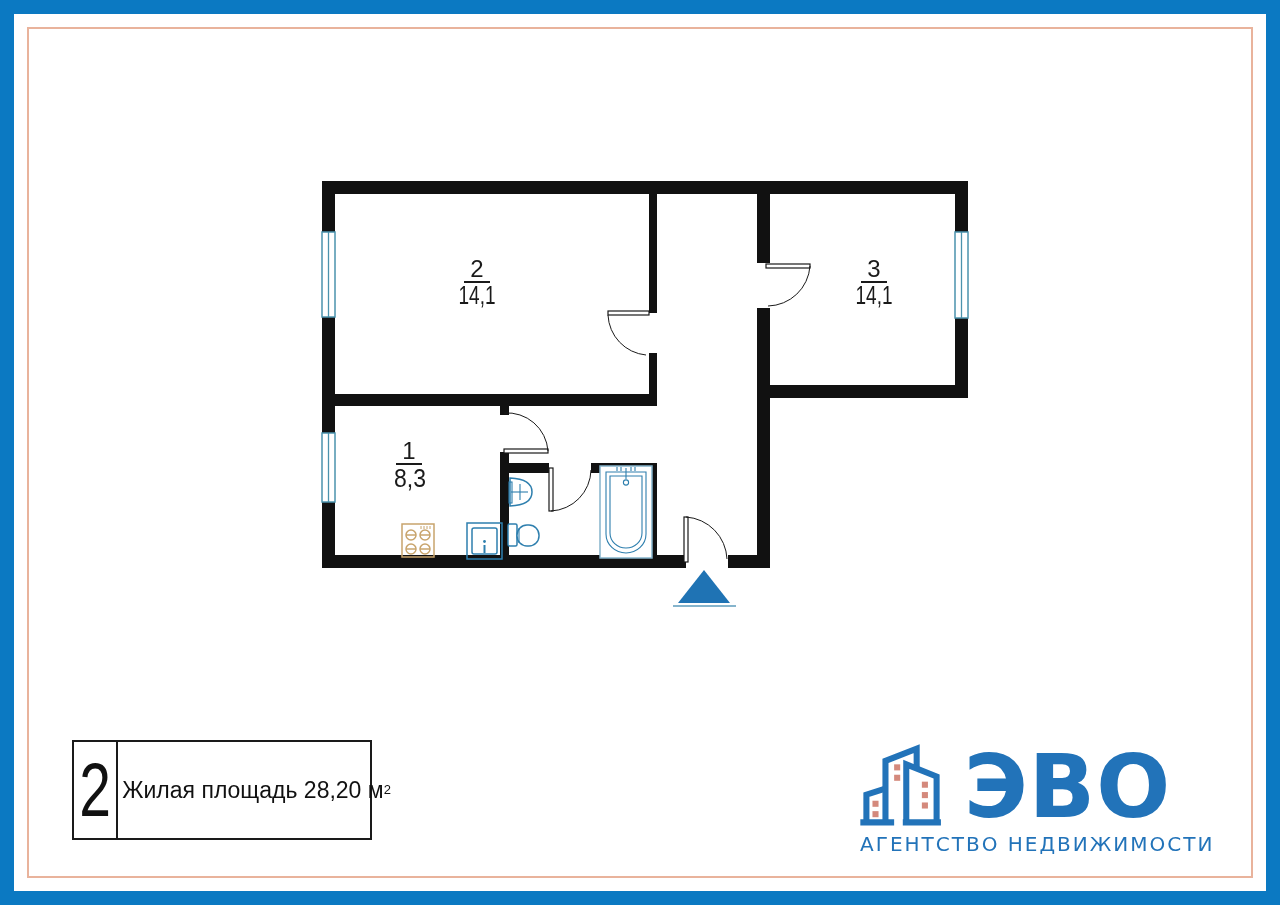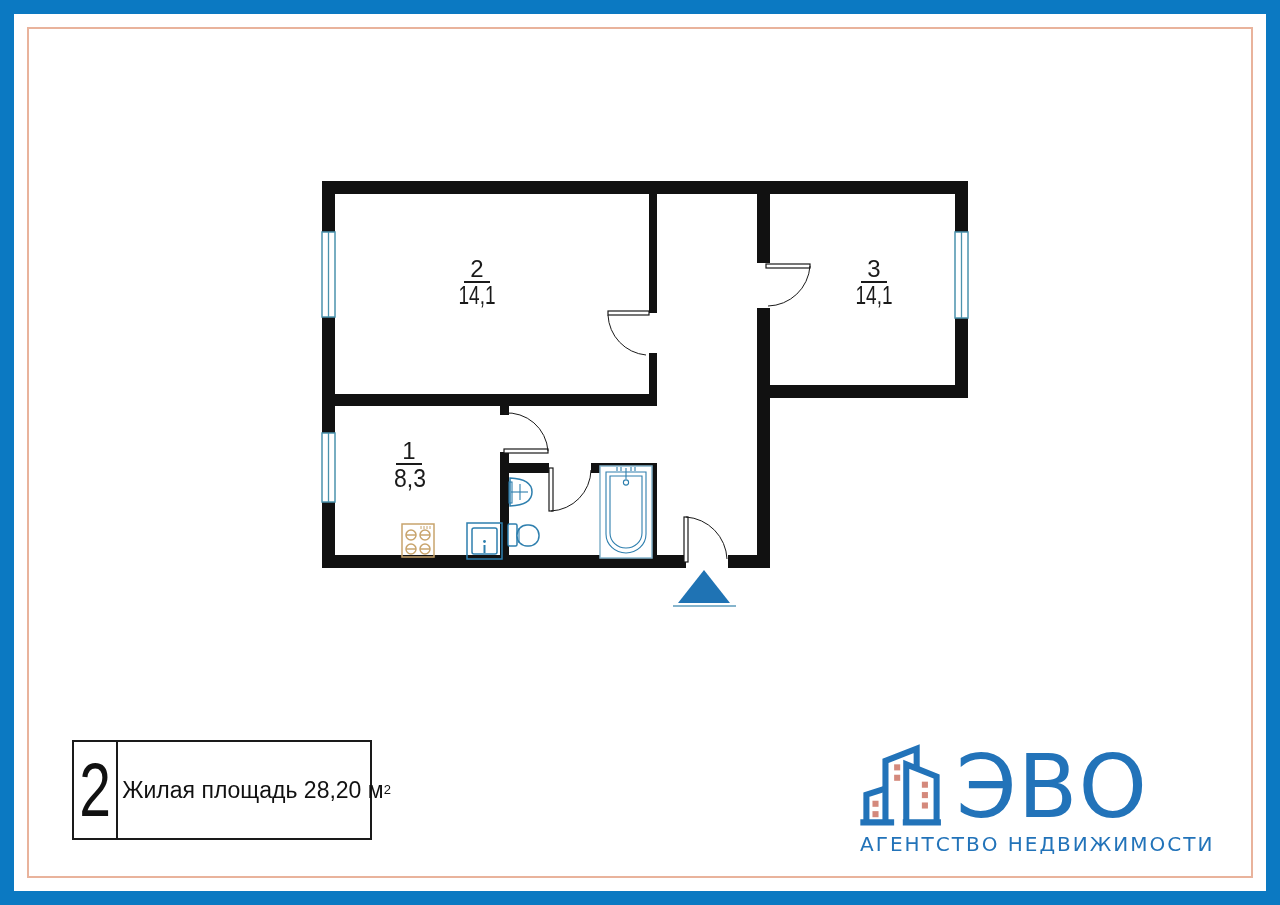--- a/index.html
+++ b/index.html
@@ -32,22 +32,22 @@
   .legend{position:absolute;left:72px;top:740px;width:300px;height:100px;box-sizing:border-box;
     border:2px solid #1a1a1a;display:flex;background:#fff;}
   .legend-num{width:60px;border-right:2px solid #1a1a1a;display:flex;align-items:center;justify-content:center;}
   .legend-num span{font-size:76px;line-height:76px;transform:scaleX(.75);color:#111;}
   .legend-text{flex:1;display:flex;align-items:center;padding-left:4px;font-size:23px;color:#111;white-space:nowrap;}
   .legend-text sup{font-size:13px;vertical-align:9px;line-height:0;}
 
   
   .logo{position:absolute;left:856px;top:735px;width:370px;height:130px;}
   .logo-icon{position:absolute;left:0;top:2px;}
-  .logo-name{position:absolute;left:100px;top:6px;font-family:"DejaVu Sans",sans-serif;
-    font-weight:normal;font-size:87px;line-height:92px;letter-spacing:1px;color:var(--logo-blue);}
+  .logo-name{position:absolute;left:108px;top:6px;font-family:"DejaVu Sans",sans-serif;
+    font-weight:bold;font-size:87px;line-height:92px;letter-spacing:1px;color:var(--logo-blue);}
   .logo-sub{position:absolute;left:4px;top:97px;font-family:"DejaVu Sans",sans-serif;font-weight:normal;
     font-size:20px;letter-spacing:2px;color:var(--logo-blue);white-space:nowrap;}
   .bldg{fill:#ffffff;stroke:var(--logo-blue);stroke-width:7;stroke-linejoin:miter;}
   .bldg-line{fill:none;stroke:var(--logo-blue);stroke-width:7;}
   .bldg-win{fill:var(--logo-window-salmon);}
 </style>
 </head>
 <body>
 
 <div class="frame-outer"></div>

